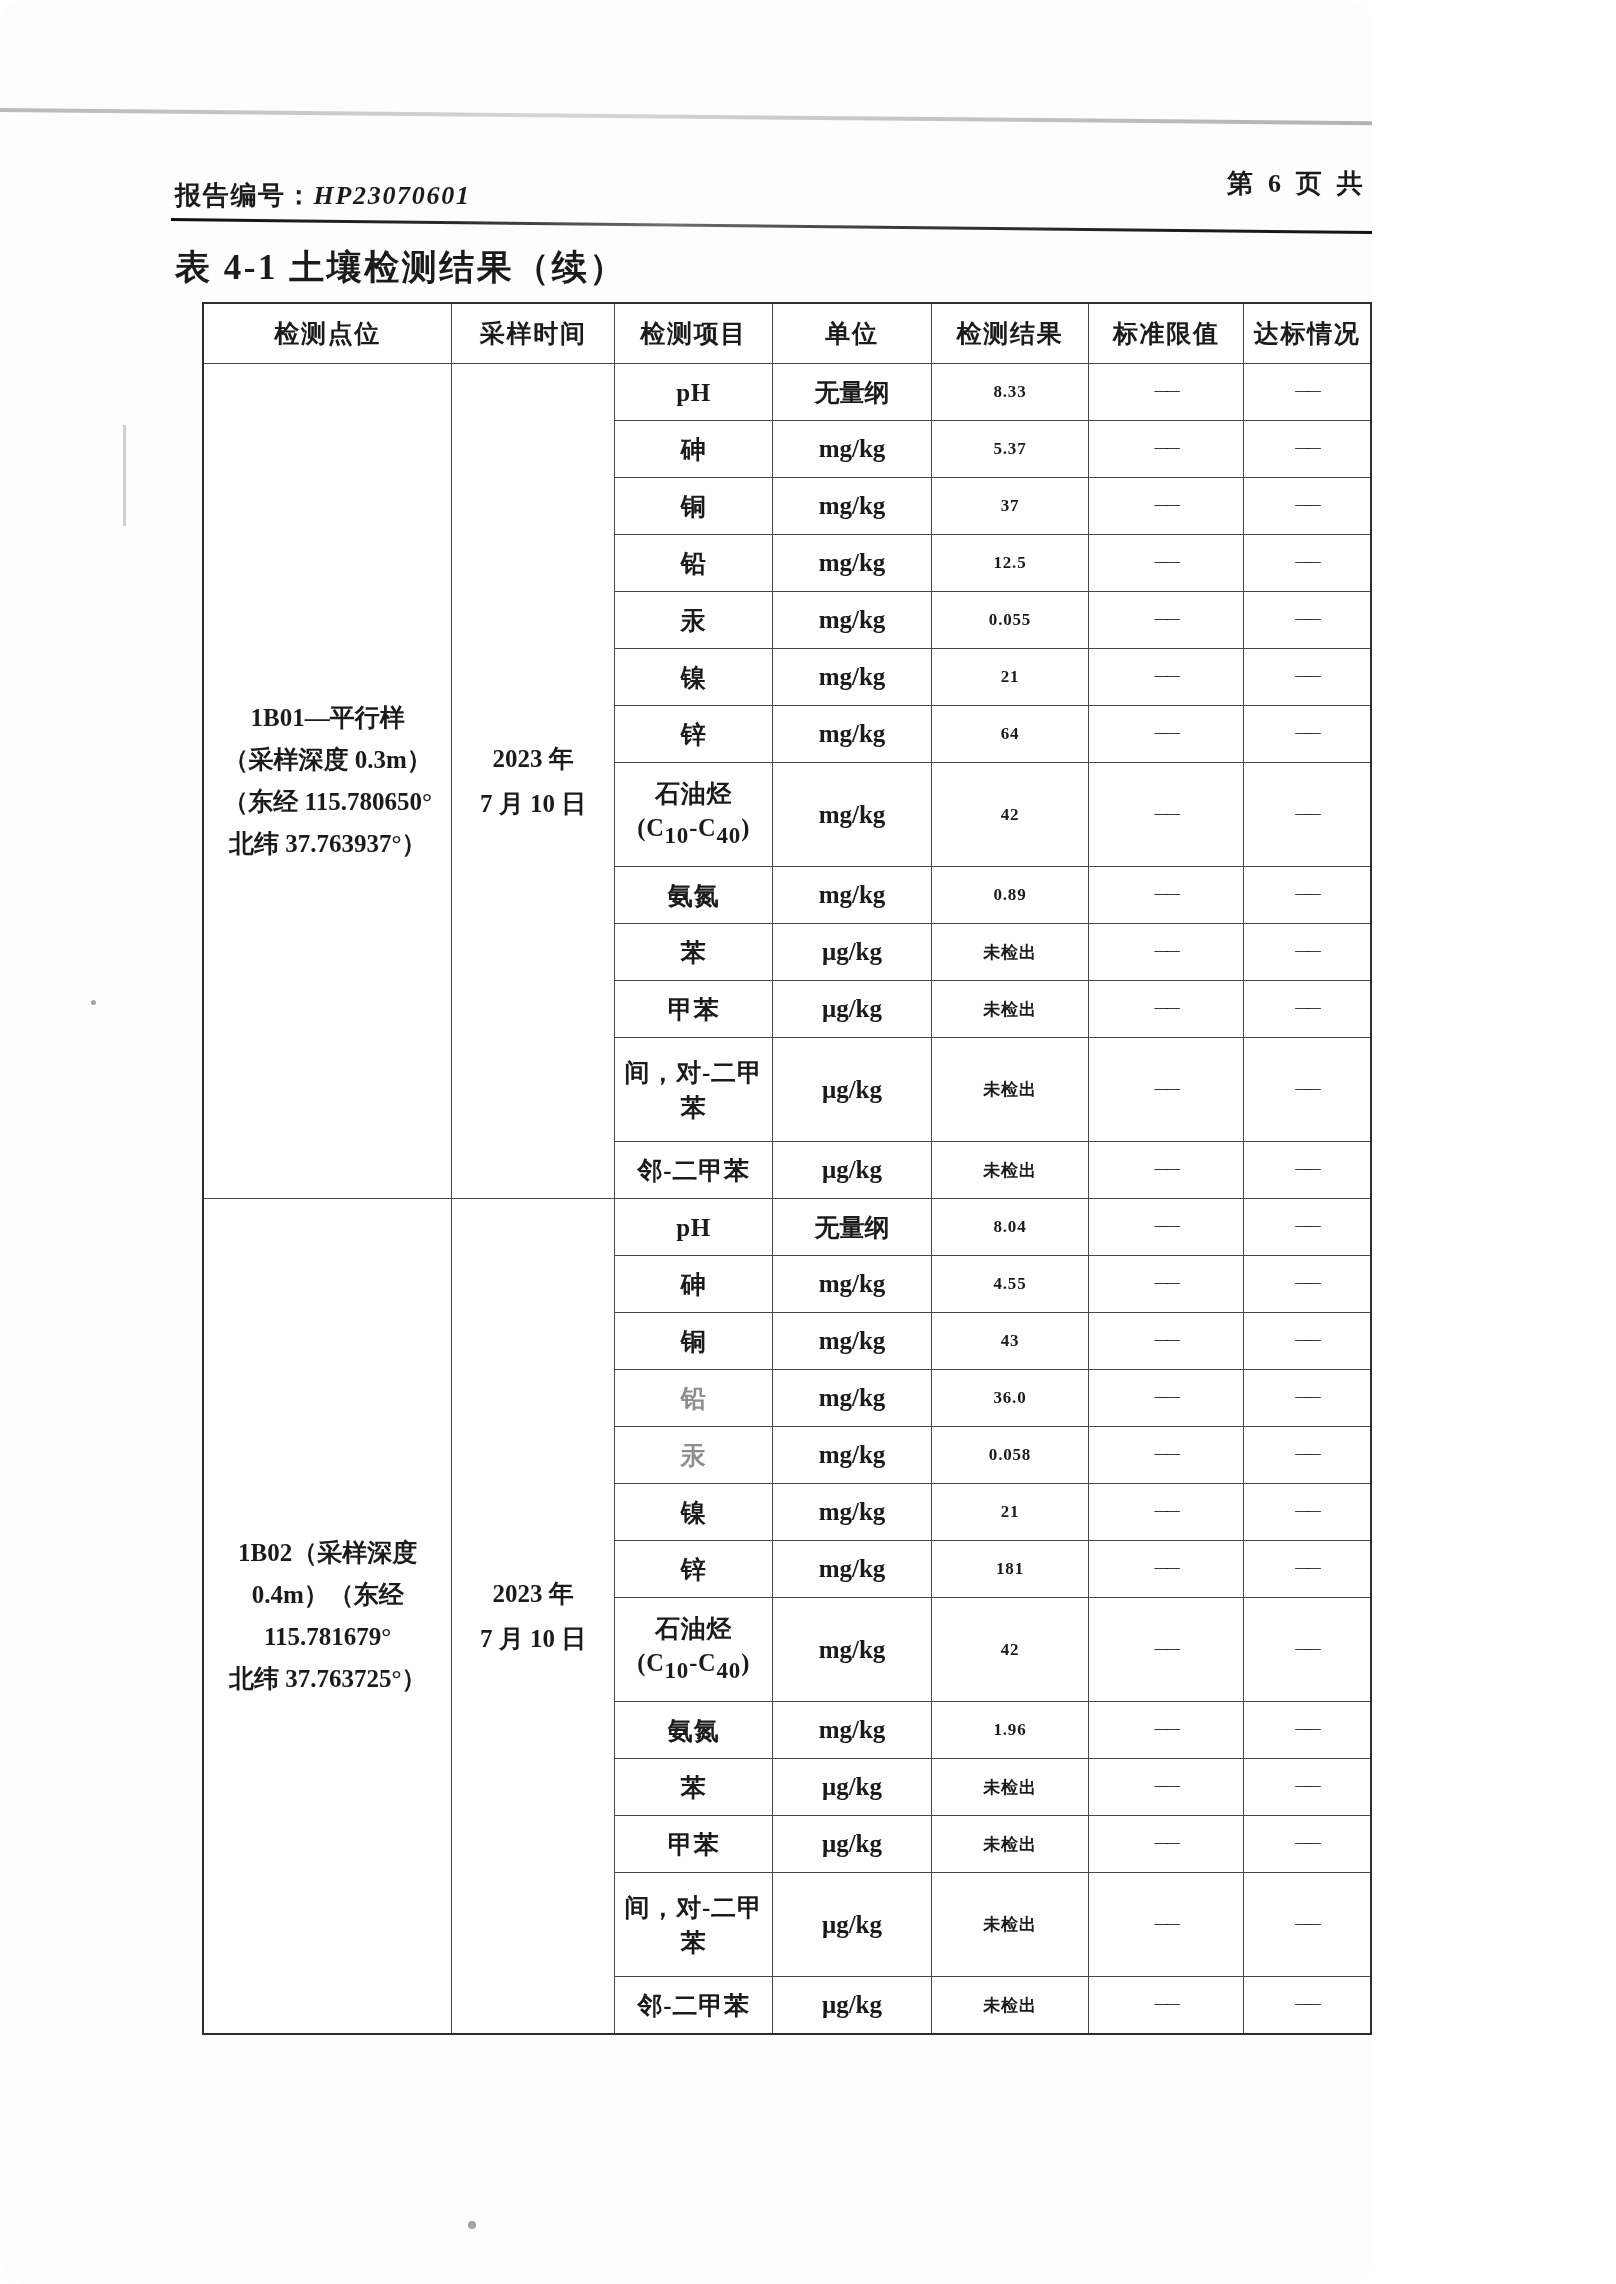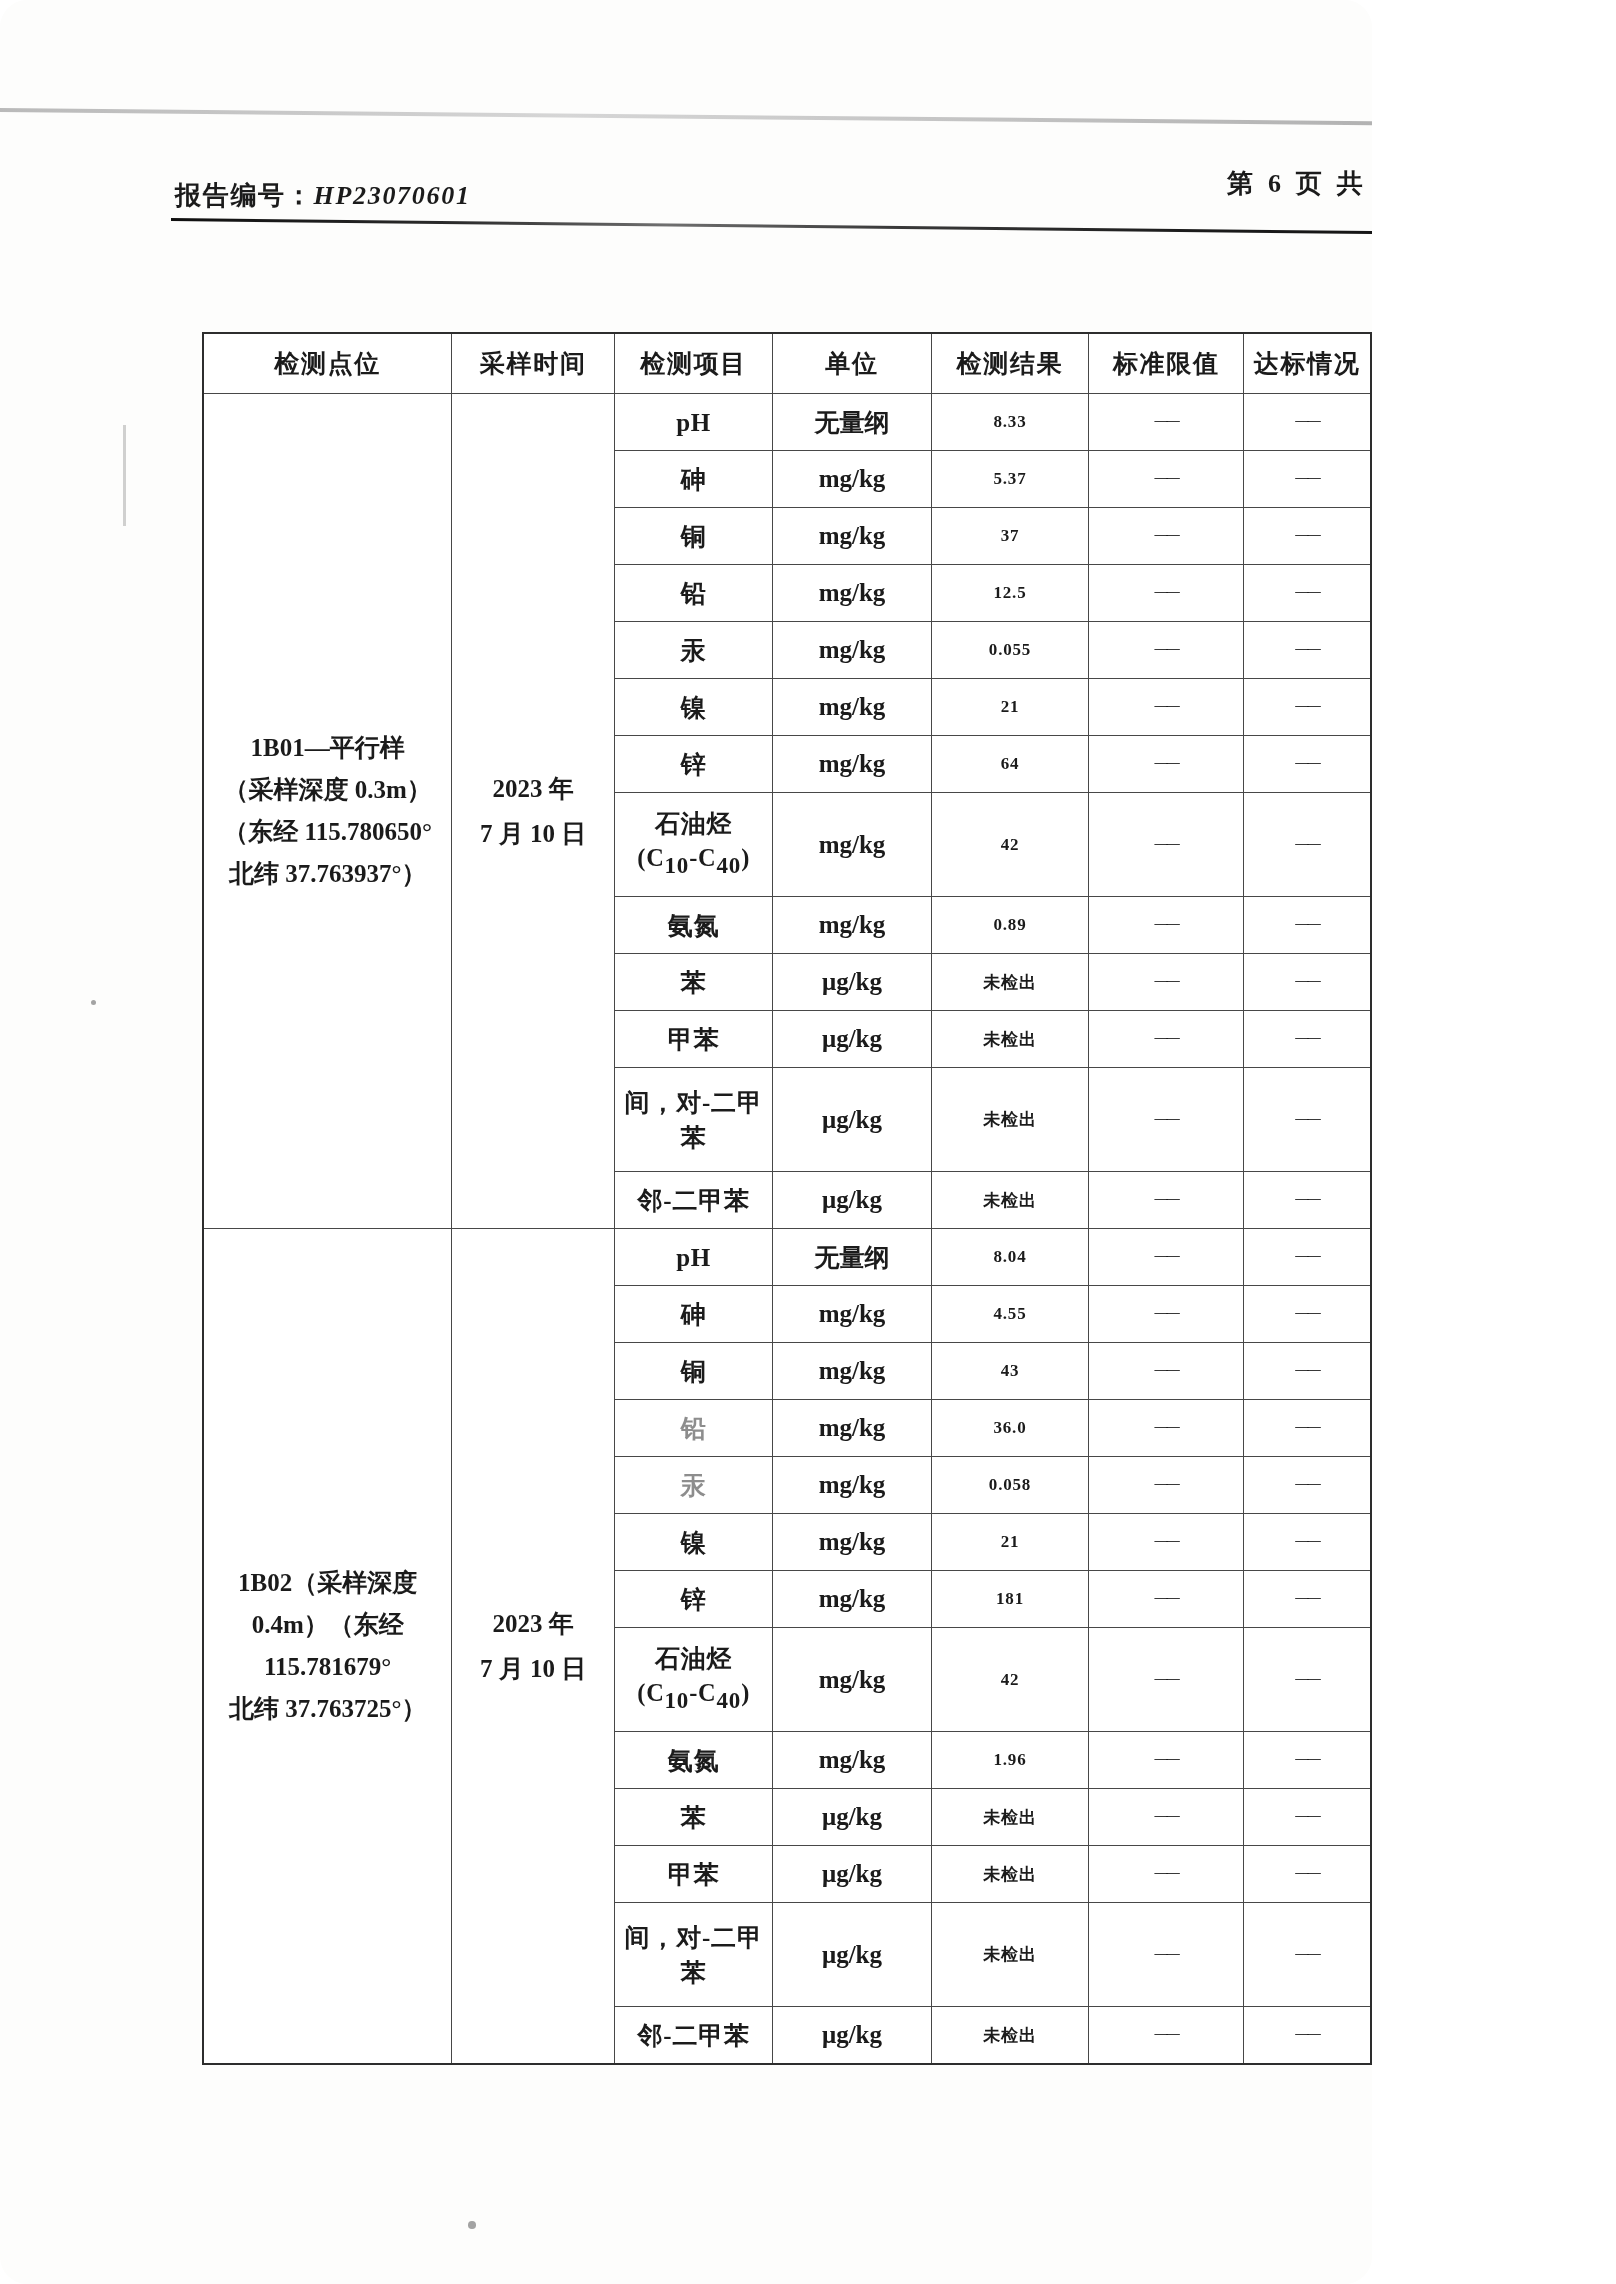--- a/index.html
+++ b/index.html
@@ -17,21 +17,21 @@
   .rep-no{font-style:italic;letter-spacing:1.7px;}
   .hdr-right{position:absolute;left:1227px;top:166px;font-size:26px;font-weight:600;letter-spacing:4.2px;white-space:nowrap;}
   .hdr-underline{
     position:absolute;left:171px;top:218px;width:1303px;height:2.5px;
     background:linear-gradient(to right,#0f0f0f,#2c2c2c 22%,#6f6f6f 38%,#3a3a3a 55%,#1c1c1c 78%,#111);
     transform:rotate(0.62deg);transform-origin:left center;
   }
   .title{position:absolute;left:175px;top:244px;margin:0;font-size:35px;font-weight:700;letter-spacing:2.5px;}
 
   table.results{
-    position:absolute;left:202px;top:332px;border-collapse:collapse;table-layout:fixed;
+    position:absolute;left:202px;top:302px;border-collapse:collapse;table-layout:fixed;
     background:#fff;border:2.5px solid #2d2d2d;
   }
   table.results td{border:1.7px solid #474747;text-align:center;vertical-align:middle;padding:0;}
   tr.hr td{height:59px;font-size:25px;font-weight:600;letter-spacing:1.7px;}
   tr.r td{height:56px;}
   tr.r.tall td{height:103px;}
   .item{font-size:25px;font-weight:600;letter-spacing:0.8px;line-height:1.4;padding:1.7px 8.4px;}
   .unit{font-size:25px;font-weight:600;}
   .res{font-size:17px;font-weight:600;letter-spacing:0.8px;}
   .loc{font-size:25px;font-weight:600;line-height:42px;padding:0 5px;}
@@ -50,20 +50,21 @@
 <div class="sheet">
 
   <div class="topline"></div>
 
   <div class="hdr-left"><span>报告编号：</span><span class="rep-no">HP23070601</span></div>
 
   <div class="hdr-right">第 6 页 共 14 页</div>
 
   <div class="hdr-underline"></div>
 
+  <h1 class="title">表 4-1 土壤检测结果（续）</h1>
 
   <table class="results">
     <colgroup>
       <col style="width:253px">
         <col style="width:167px">
         <col style="width:162px">
       <col style="width:162px">
         <col style="width:162px">
         <col style="width:160px">
         <col style="width:131px">

